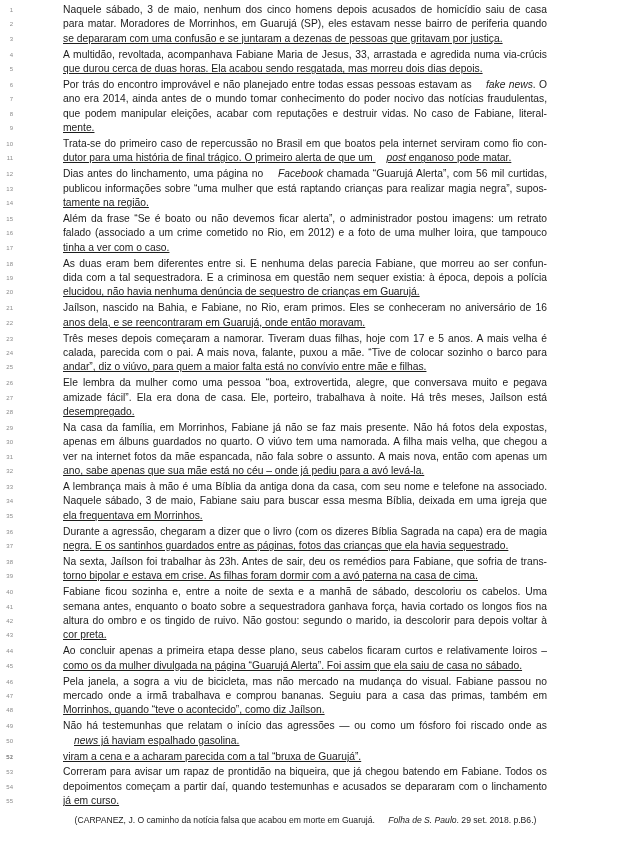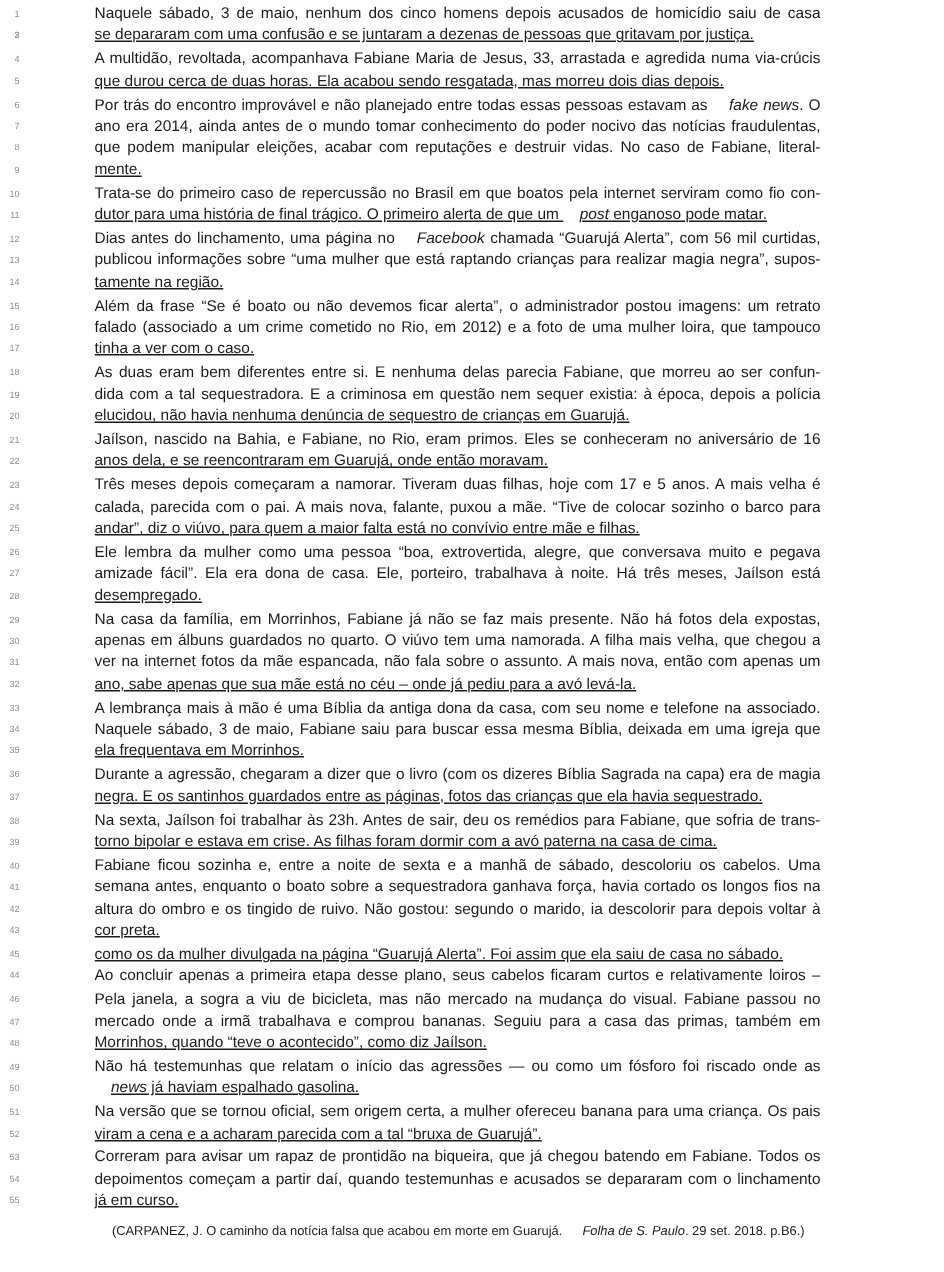--- a/index.html
+++ b/index.html
@@ -47,20 +47,21 @@
 
 <div class="page">
   <div class="doc" id="doc">
       <div class="para">
         <div class="line">
           <span class="num">1</span>
           <span class="txt"><span>Naquele sábado, 3 de maio, nenhum dos cinco homens depois acusados de homicídio saiu de casa</span></span>
         </div>
         <div class="line">
           <span class="num">2</span>
+          <span class="txt"><span>para matar. Moradores de Morrinhos, em Guarujá (SP), eles estavam nesse bairro de periferia quando</span></span>
         </div>
         <div class="line plast">
           <span class="num">3</span>
           <span class="txt"><span>se depararam com uma confusão e se juntaram a dezenas de pessoas que gritavam por justiça.</span></span>
         </div>
       </div>
       <div class="para">
         <div class="line">
           <span class="num">4</span>
           <span class="txt"><span>A multidão, revoltada, acompanhava Fabiane Maria de Jesus, 33, arrastada e agredida numa via-crúcis</span></span>
@@ -242,28 +243,28 @@
         <div class="line">
           <span class="num">42</span>
           <span class="txt"><span>altura do ombro e os tingido de ruivo. Não gostou: segundo o marido, ia descolorir para depois voltar à</span></span>
         </div>
         <div class="line plast">
           <span class="num">43</span>
           <span class="txt"><span>cor preta.</span></span>
         </div>
       </div>
       <div class="para">
+        <div class="line">
+          <span class="num">44</span>
+          <span class="txt"><span>Ao concluir apenas a primeira etapa desse plano, seus cabelos ficaram curtos e relativamente loiros –</span></span>
+        </div>
         <div class="line plast">
           <span class="num">45</span>
           <span class="txt"><span>como os da mulher divulgada na página “Guarujá Alerta”. Foi assim que ela saiu de casa no sábado.</span></span>
         </div>
-        <div class="line">
-          <span class="num">44</span>
-          <span class="txt"><span>Ao concluir apenas a primeira etapa desse plano, seus cabelos ficaram curtos e relativamente loiros –</span></span>
-        </div>
       </div>
       <div class="para">
         <div class="line">
           <span class="num">46</span>
           <span class="txt"><span>Pela janela, a sogra a viu de bicicleta, mas não mercado na mudança do visual. Fabiane passou no</span></span>
         </div>
         <div class="line">
           <span class="num">47</span>
           <span class="txt"><span>mercado onde a irmã trabalhava e comprou bananas. Seguiu para a casa das primas, também em</span></span>
         </div>
@@ -278,21 +279,20 @@
           <span class="txt"><span>Não há testemunhas que relatam o início das agressões — ou como um fósforo foi riscado onde as </span><i>fake</i></span>
         </div>
         <div class="line plast">
           <span class="num">50</span>
           <span class="txt"><i>news</i><span> já haviam espalhado gasolina.</span></span>
         </div>
       </div>
       <div class="para">
         <div class="line">
           <span class="num">51</span>
-          <span class="txt"><span>Na versão que se tornou oficial, sem origem certa, a mulher ofereceu banana para uma criança. Os pais</span></span>
         </div>
         <div class="line plast">
           <span class="num">52</span>
           <span class="txt"><span>viram a cena e a acharam parecida com a tal “bruxa de Guarujá”.</span></span>
         </div>
       </div>
       <div class="para">
         <div class="line">
           <span class="num">53</span>
           <span class="txt"><span>Correram para avisar um rapaz de prontidão na biqueira, que já chegou batendo em Fabiane. Todos os</span></span>

